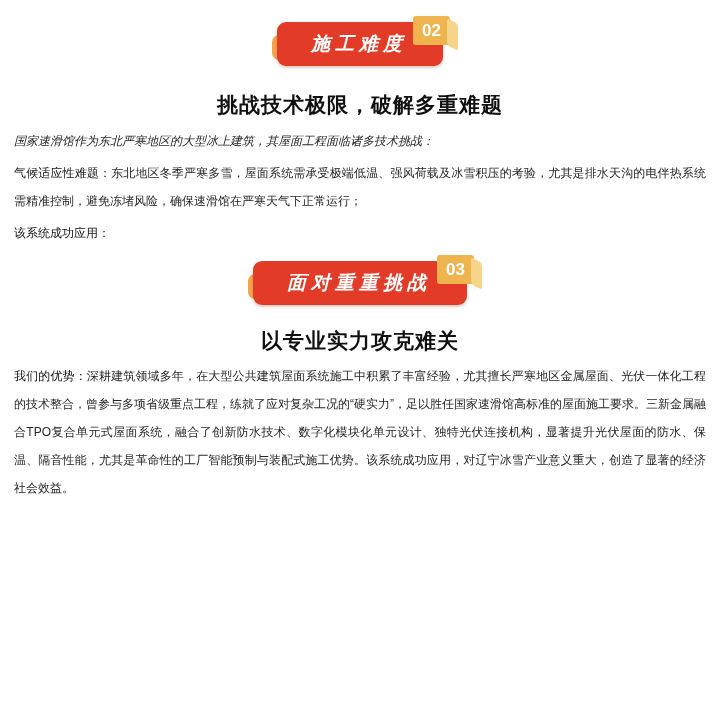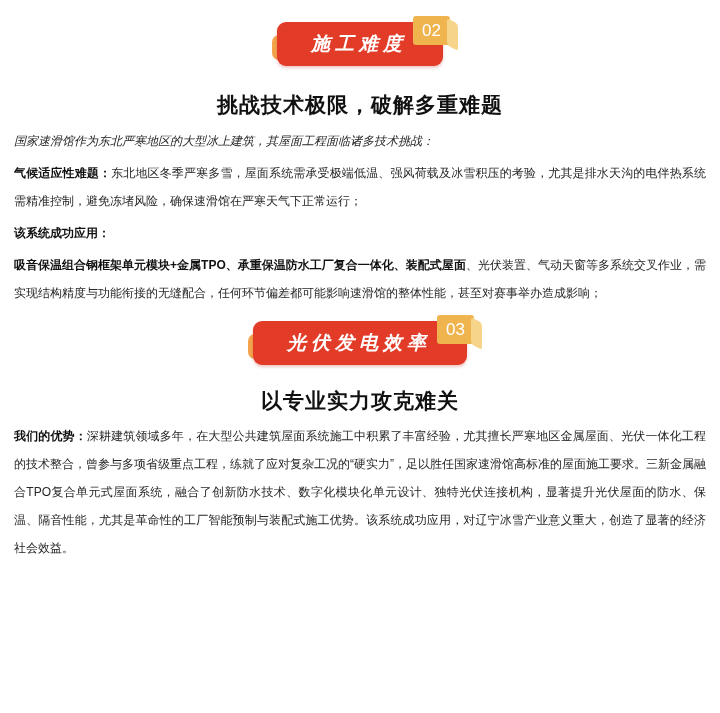--- a/index.html
+++ b/index.html
@@ -43,21 +43,21 @@
     box-shadow: 0 2px 3px rgba(180,40,20,0.25);
   }
   .badge-tab {
     position: absolute;
     top: -6px;
     right: -7px;
     width: 37px;
     height: 29px;
     background: #f0b44f;
     color: #ffffff;
-    font-weight: normal;
+    font-weight: bold;
     font-size: 17px;
     display: flex;
     align-items: center;
     justify-content: center;
     border-radius: 3px;
     z-index: 2;
   }
   .badge-tab::after {
     content: "";
     position: absolute;
@@ -85,48 +85,47 @@
     font-size: 12px;
     line-height: 28px;
     color: #262626;
     text-align: justify;
     margin: 0 0 4px;
   }
   .intro {
     font-style: italic;
     color: #3c3c3c;
   }
-  .lead { font-weight: bold; color: #111111; }
+  .lead { font-weight: normal; color: #111111; }
   .section-2 { margin-top: 14px; }
   .section-2 .section-heading { margin: 2px auto 7px; }
 </style>
 </head>
 <body>
 
 <div class="page">
 
   <div class="section section-1">
     <div class="badge-wrap">
       <div class="badge-accent"></div>
       <div class="badge-main">施工难度</div>
       <div class="badge-tab">02</div>
     </div>
     <h2 class="section-heading">挑战技术极限，破解多重难题</h2>
     <div class="content">
       <p class="intro">国家速滑馆作为东北严寒地区的大型冰上建筑，其屋面工程面临诸多技术挑战：</p>
       <p><span class="lead">气候适应性难题：</span><span>东北地区冬季严寒多雪，屋面系统需承受极端低温、强风荷载及冰雪积压的考验，尤其是排水天沟的电伴热系统需精准控制，避免冻堵风险，确保速滑馆在严寒天气下正常运行；</span></p>
       <p><span class="lead">该系统成功应用：</span><span></span></p>
-      <p><span class="lead">吸音保温组合钢框架单元模块+金属TPO、承重保温防水工厂复合一体化、装配式屋面</span><span>、光伏装置、气动天窗等多系统交叉作业，需实现结构精度与功能衔接的无缝配合，任何环节偏差都可能影响速滑馆的整体性能，甚至对赛事举办造成影响；</span></p>
     </div>
   </div>
 
   <div class="section section-2">
     <div class="badge-wrap">
       <div class="badge-accent"></div>
-      <div class="badge-main">光伏发电效率</div>
+      <div class="badge-main">面对重重挑战</div>
       <div class="badge-tab">03</div>
     </div>
     <h2 class="section-heading">以专业实力攻克难关</h2>
     <div class="content">
       <p><span class="lead">我们的优势：</span><span>深耕建筑领域多年，在大型公共建筑屋面系统施工中积累了丰富经验，尤其擅长严寒地区金属屋面、光伏一体化工程的技术整合，曾参与多项省级重点工程，练就了应对复杂工况的“硬实力”，足以胜任国家速滑馆高标准的屋面施工要求。三新金属融合TPO复合单元式屋面系统，融合了创新防水技术、数字化模块化单元设计、独特光伏连接机构，显著提升光伏屋面的防水、保温、隔音性能，尤其是革命性的工厂智能预制与装配式施工优势。该系统成功应用，对辽宁冰雪产业意义重大，创造了显著的经济社会效益。</span></p>
     </div>
   </div>
 
 </div>
 

